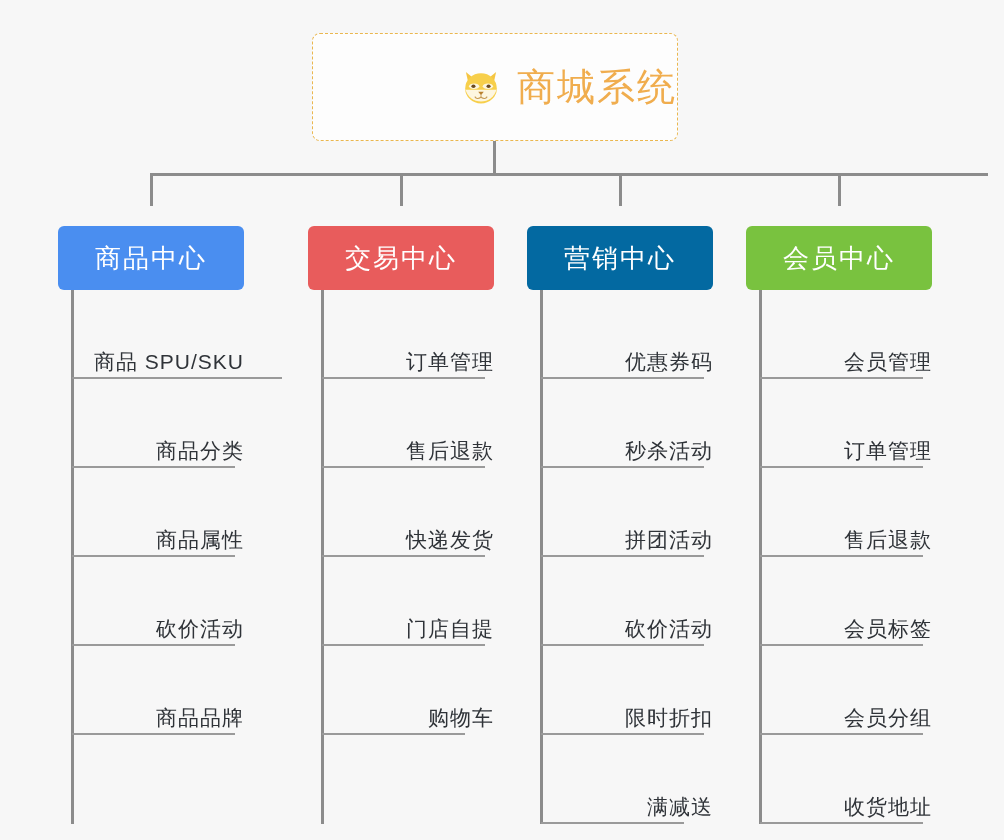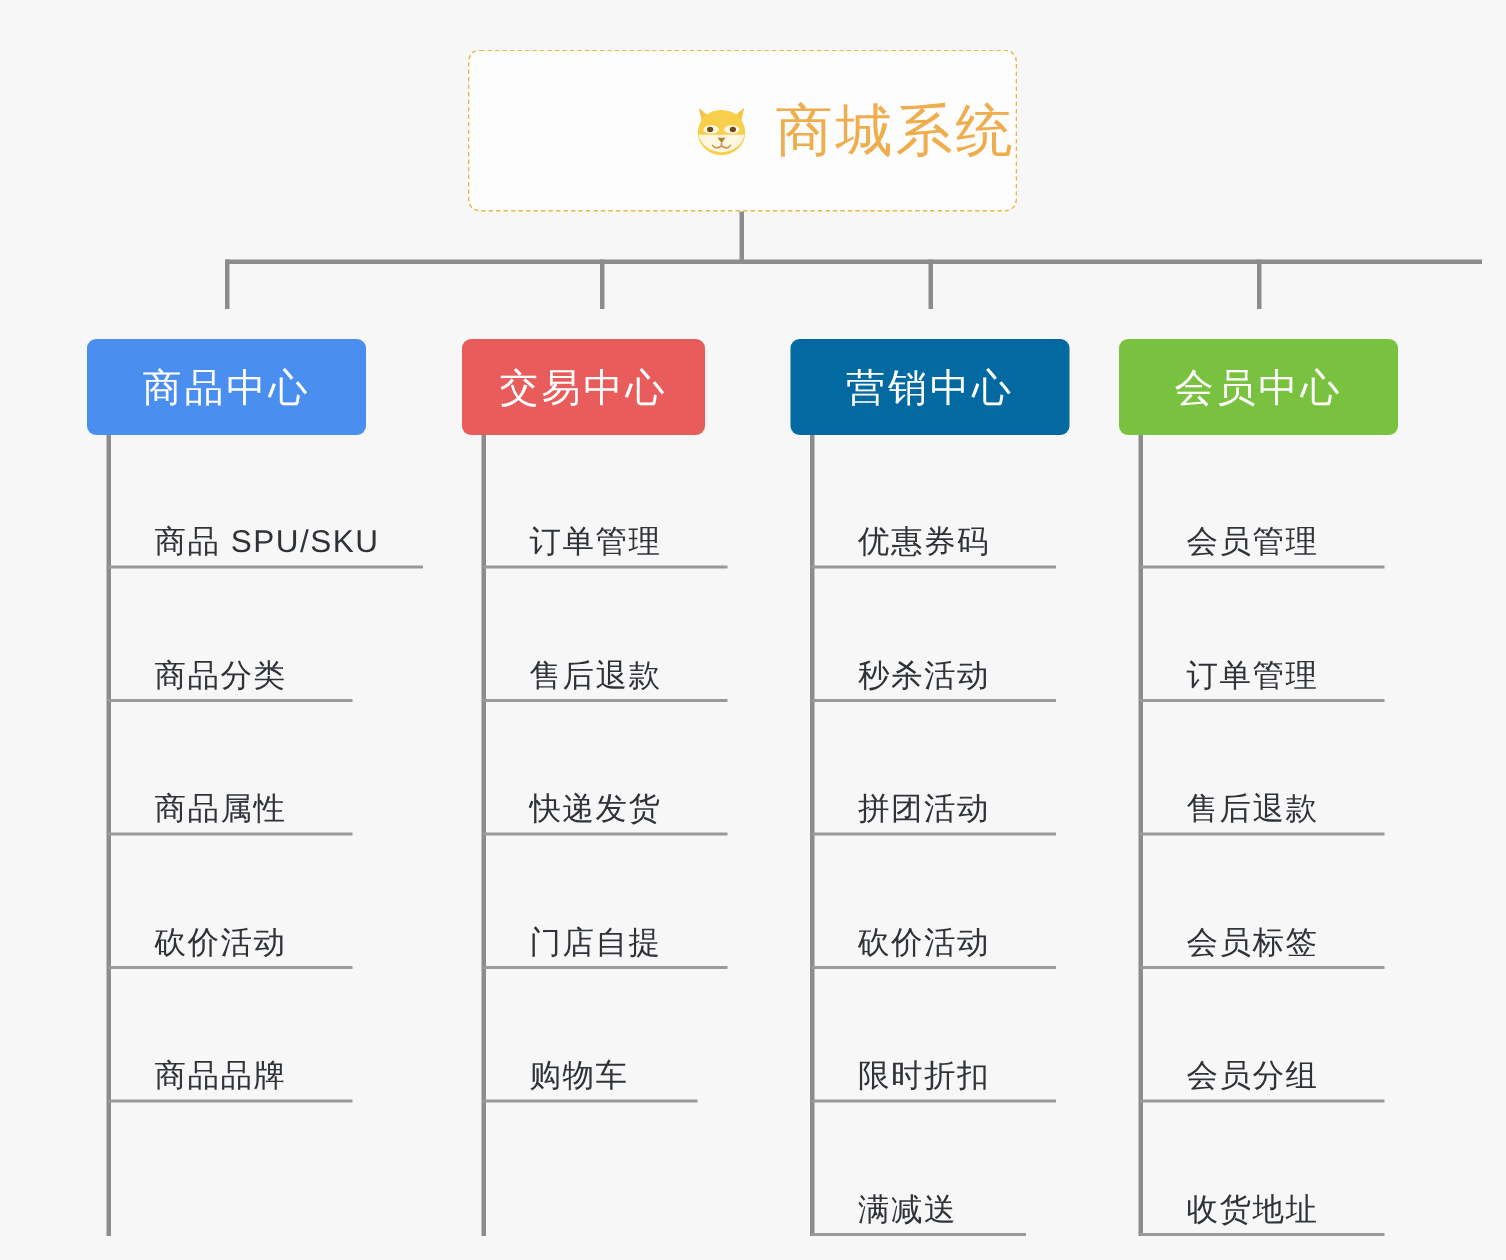--- a/index.html
+++ b/index.html
@@ -104,21 +104,21 @@
     top: 0;
     width: 3px;
     background: #8c8c8c;
   }
   .leaf {
     position: relative;
     height: 89px;
     box-sizing: border-box;
     display: flex;
     align-items: flex-end;
-    justify-content: flex-start;
+    justify-content: flex-end;
     padding-left: 31px;
     padding-bottom: 6px;
   }
   .leaf-rule {
     position: absolute;
     left: 0;
     bottom: 0;
     height: 2px;
     background: #9a9a9a;
   }
@@ -183,21 +183,21 @@
             <div class="leaf-rule" style="width: 163px;"></div>
             <span class="leaf-label">砍价活动</span>
           </div>
           <div class="leaf">
             <div class="leaf-rule" style="width: 163px;"></div>
             <span class="leaf-label">商品品牌</span>
           </div>
         </div>
       </div>
       <div class="column" style="left: 308px;">
-        <div class="col-header" style="background: rgb(232, 92, 92); width: 162px;">交易中心</div>
+        <div class="col-header" style="background: rgb(232, 92, 92); width: 186px;">交易中心</div>
         <div class="leaf-list">
           <div class="spine" style="height: 534px;"></div>
           <div class="leaf">
             <div class="leaf-rule" style="width: 163px;"></div>
             <span class="leaf-label">订单管理</span>
           </div>
           <div class="leaf">
             <div class="leaf-rule" style="width: 163px;"></div>
             <span class="leaf-label">售后退款</span>
           </div>

